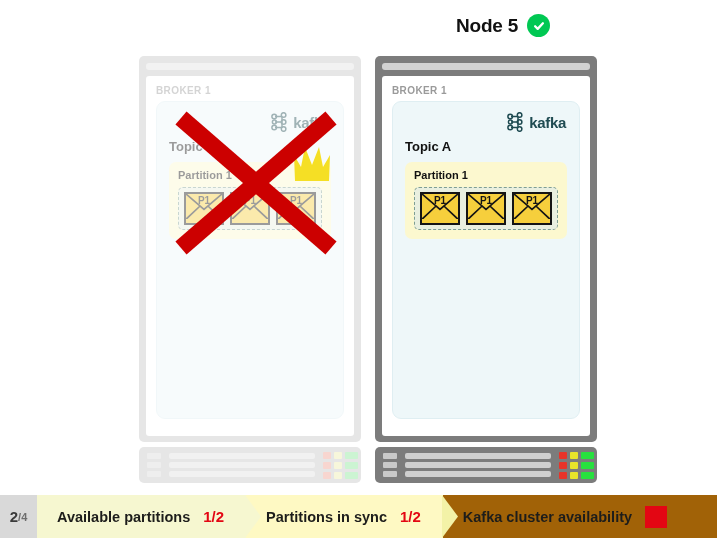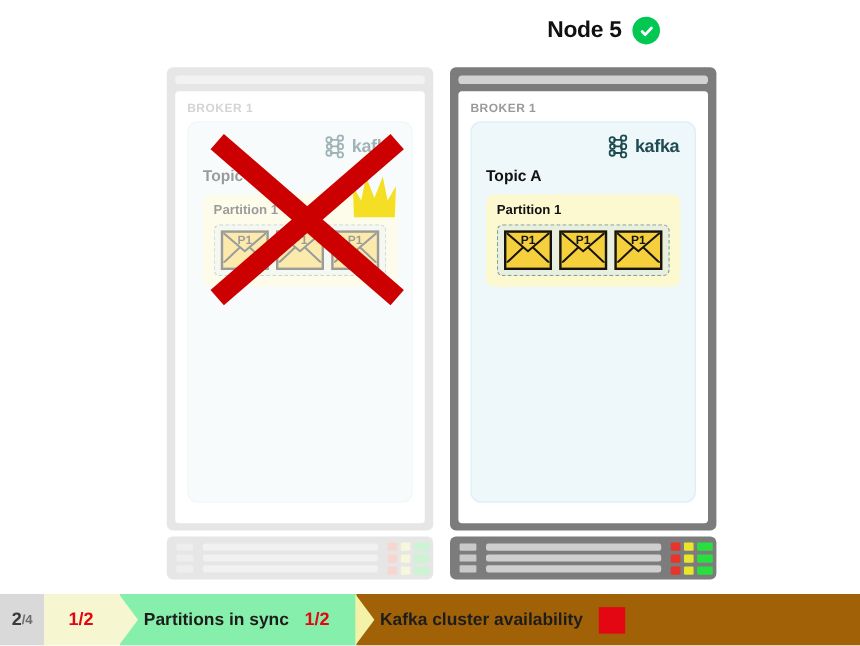--- a/index.html
+++ b/index.html
@@ -139,21 +139,21 @@
   .step-count .den { font-size: 11px; font-weight: bold; color: #6d6d6d; }
   .seg {
     position: relative;
     display: flex; align-items: center; gap: 13px;
     padding-left: 20px;
     font-size: 14.5px; font-weight: bold; color: #1d1d1b;
     white-space: nowrap;
   }
   .seg .val { color: #e30613; font-size: 15px; }
   .seg.s1 { background: #f6f7d0; padding-right: 22px; }
-  .seg.s2 { background: #86efac; padding-right: 22px; }
+  .seg.s2 { background: #fef9c3; padding-right: 22px; }
   .seg.s3 { background: #a16207; padding-right: 30px; flex: 1; }
   .seg .arrow {
     position: absolute; right: -15px; top: 0; width: 16px; height: 43px; z-index: 2;
   }
   .seg .arrow svg { display: block; }
   .redsq { width: 22px; height: 22px; background: #e30613; }
 </style>
 </head>
 <body>
 
@@ -335,20 +335,21 @@
     </div>
   </div>
 
   <div class="ribbon">
     <div class="step-count">
       <span>2</span>
         <span class="den">/4</span>
     </div>
 
     <div class="seg s1">
+      <span>Available partitions</span>
       <span class="val">1/2</span>
       <span class="arrow">
         <svg width="16" height="43" viewBox="0 0 16 43">
             <path d="M0 0 L16 21.5 L0 43 Z" fill="#f6f7d0"></path>
           </svg>
       </span>
     </div>
 
     <div class="seg s2">
       <span>Partitions in sync</span>

